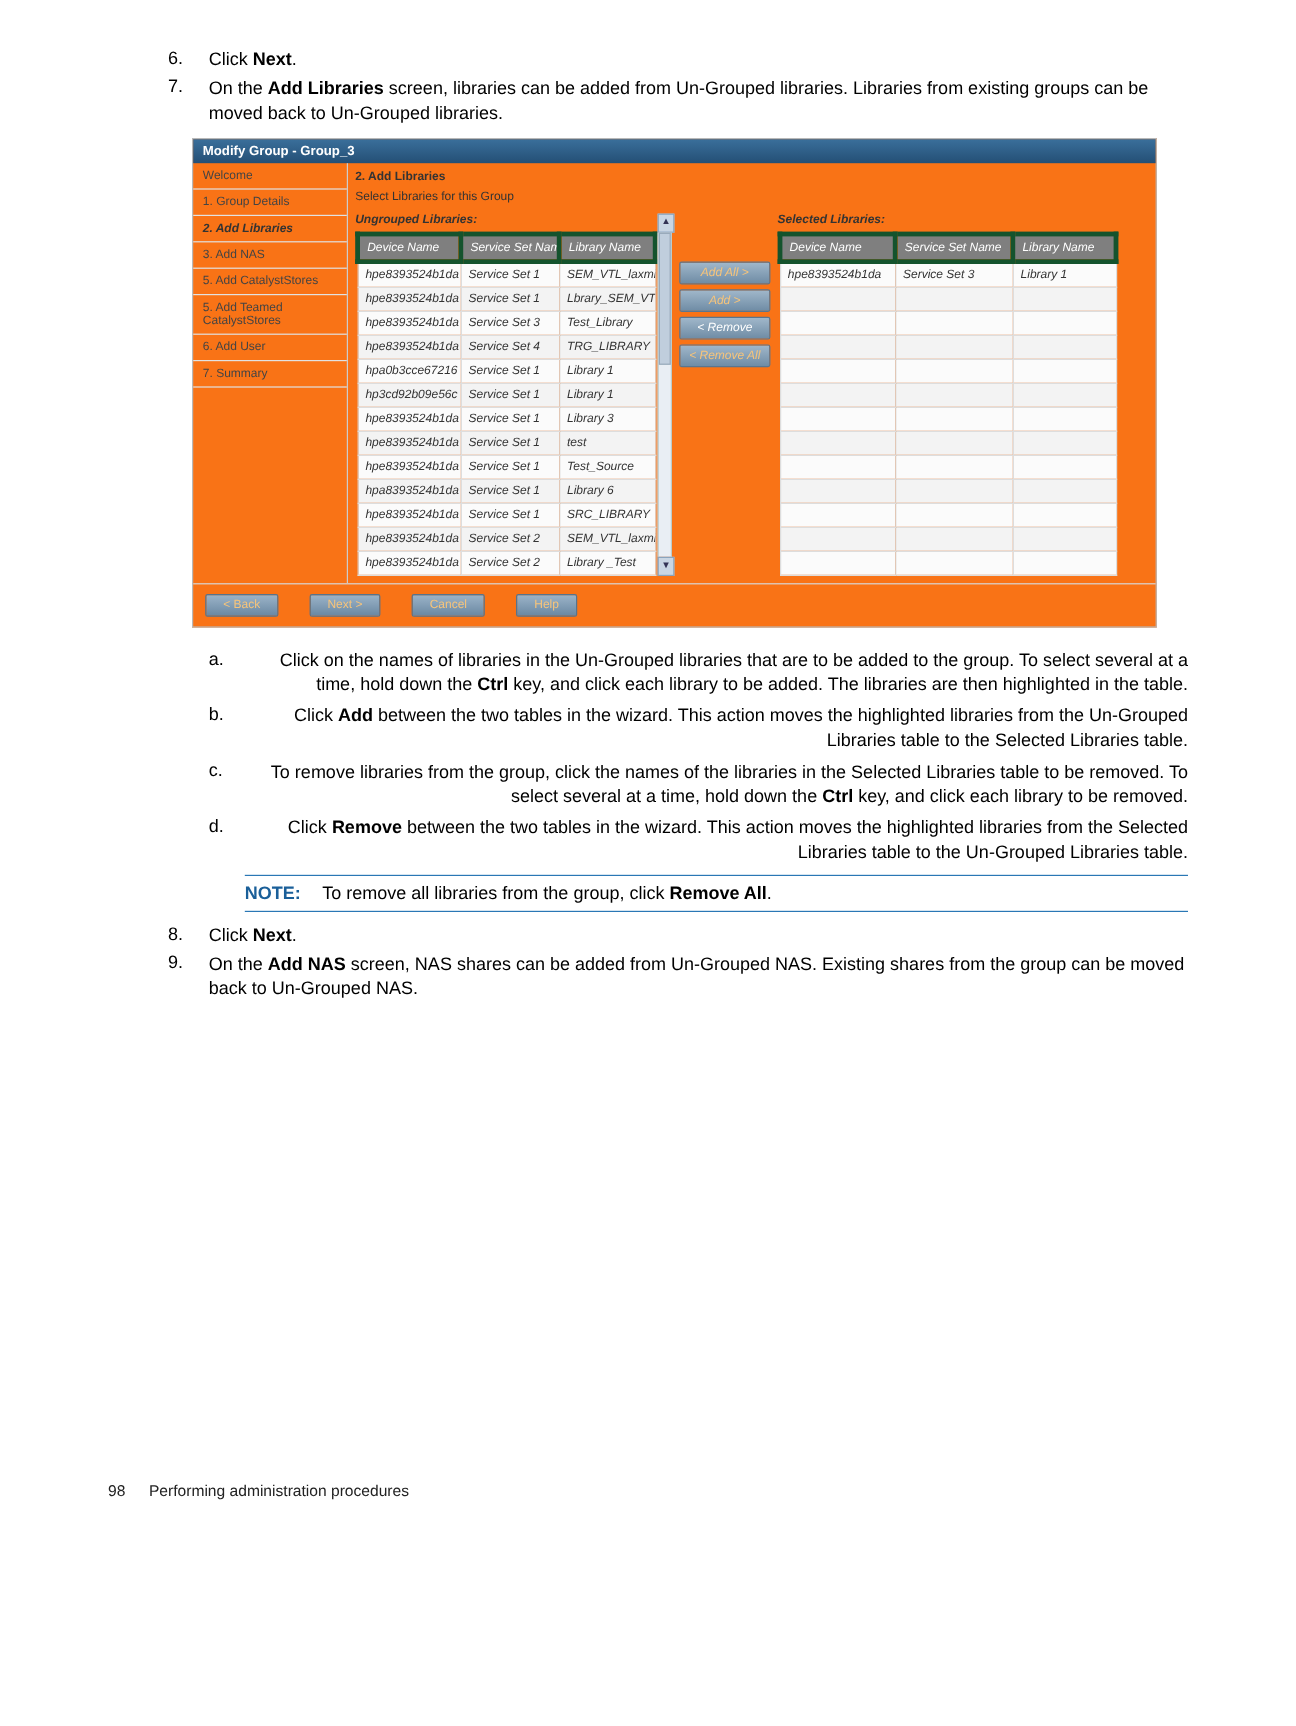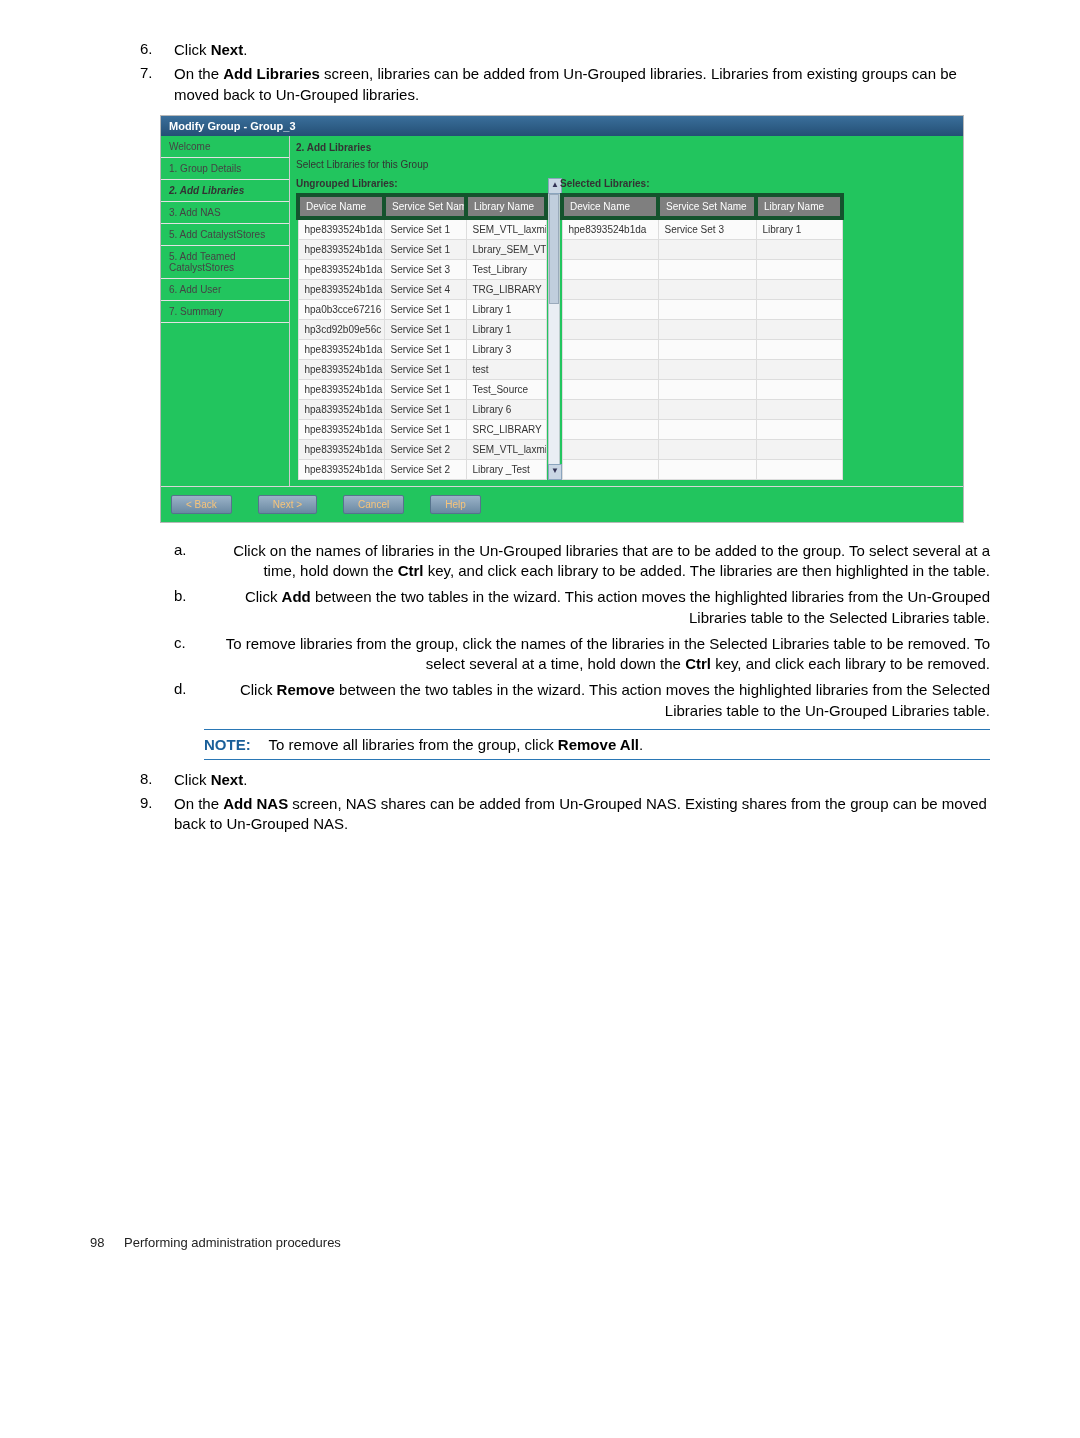--- a/index.html
+++ b/index.html
@@ -62,21 +62,21 @@
   }
   b { font-weight: bold; }
 
   
   .wizard {
     margin: 10px 0 18px 70px;
     border: 1px solid #b8b8b8;
     width: 802px;
     font-size: 11px;
     color: #333;
-    background: #22c55e;
+    background: #f97316;
   }
   .wiz-titlebar {
     background: #2c5f8a;
     background: linear-gradient(#3a6f9b, #244f75);
     color: #fff;
     font-weight: bold;
     padding: 4px 8px;
     font-size: 11px;
   }
   .wiz-body {
@@ -106,20 +106,21 @@
     font-size: 10px;
     padding: 2px 0 6px 0;
   }
   .wiz-subtitle {
     font-size: 10px;
     padding-bottom: 8px;
   }
   .tables-flex {
     display: flex;
     align-items: flex-start;
+    font-style: italic;
   }
   .tbl-section { }
   .tbl-label {
     font-weight: bold;
     font-size: 10px;
     margin-bottom: 4px;
   }
   table.data {
     border-collapse: collapse;
     table-layout: fixed;
@@ -343,20 +344,26 @@
           </div>
 
           <div class="scroll-col">
             <div class="scroll-btn">▲</div>
             <div class="scroll-track">
                 <div class="scroll-thumb"></div>
               </div>
             <div class="scroll-btn">▼</div>
           </div>
 
+          <div class="mid-btns">
+            <div class="wbtn orange">Add All &gt;</div>
+            <div class="wbtn orange">Add &gt;</div>
+            <div class="wbtn">&lt; Remove</div>
+            <div class="wbtn orange">&lt; Remove All</div>
+          </div>
 
           <div class="tbl-section">
             <div class="tbl-label">Selected Libraries:</div>
             <table class="data" style="width:280px;">
               <colgroup>
                   <col style="width:96px">
                   <col style="width:98px">
                   <col style="width:86px">
                 </colgroup>
               <thead>

